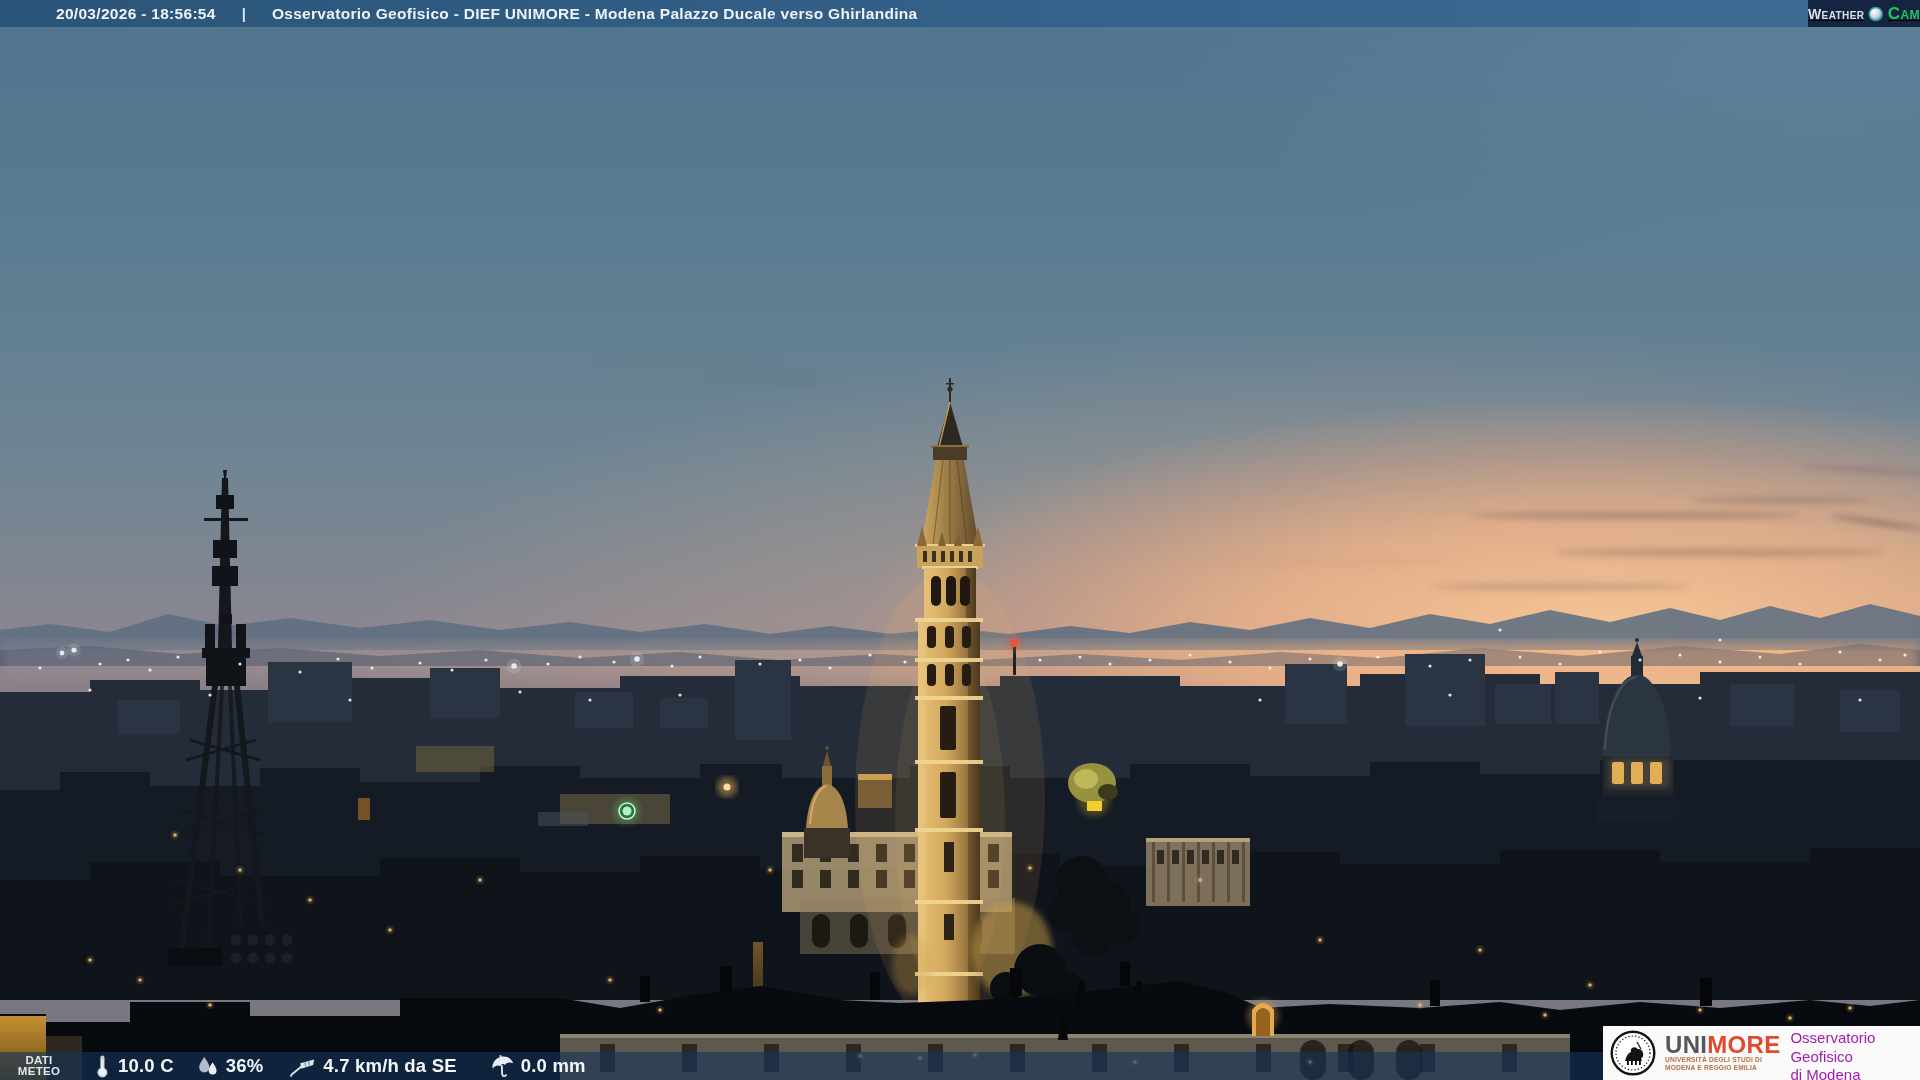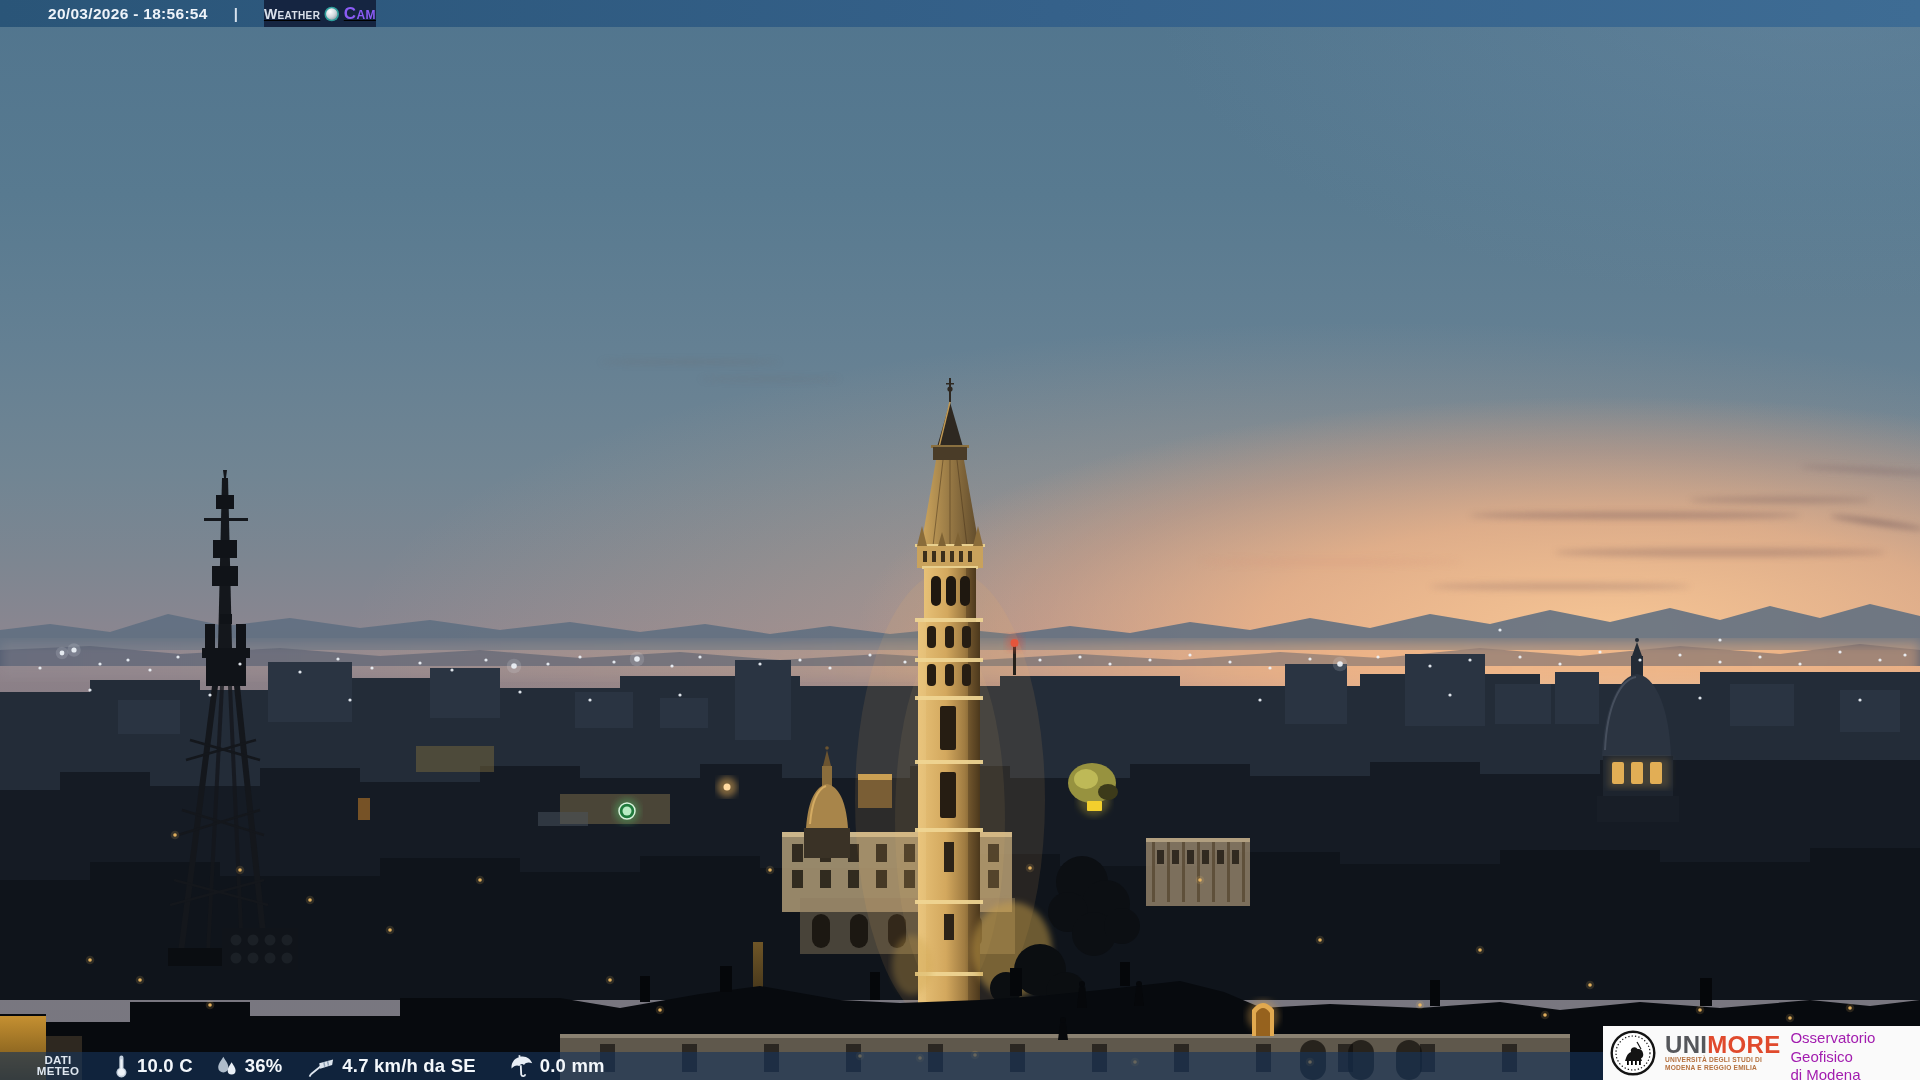--- a/index.html
+++ b/index.html
@@ -13,31 +13,31 @@
       radial-gradient(75% 42% at 72% 60%, rgba(235,178,140,.50) 0%, rgba(235,178,140,0) 72%),
       radial-gradient(50% 40% at 95% 0%, rgba(120,150,175,.30), rgba(120,150,175,0) 70%),
       linear-gradient(180deg,#51758e 0%,#587a90 18%,#648093 32%,#718593 44%,#7d8691 52%,#898690 58%,#8e8289 62%,#877d85 66%,#7f7880 70%,#777780 100%);}
   .cloud{position:absolute;border-radius:50%;filter:blur(3px);}
 
   
   .scene{position:absolute;inset:0;z-index:1;}
 
   
   .topbar{position:absolute;top:0;left:0;right:0;height:27px;display:flex;align-items:center;
-          background:linear-gradient(90deg,#2a5578 0%,#35618a 55%,#3e6c94 100%);z-index:5;}
+          background:linear-gradient(90deg,#2a5578 0%,#35618a 55%,#3e6c94 100%);z-index:5;padding-left:8px;}
   .topbar .dt{margin-left:48px;font-size:15.5px;font-weight:bold;color:#eef3f9;letter-spacing:.3px;white-space:nowrap;}
   .topbar .sep{margin:0 26px;color:#d7e2ee;font-size:15px;font-weight:bold;}
   .topbar .title{flex:1;font-size:15.5px;font-weight:bold;color:#eef3f9;letter-spacing:.3px;white-space:nowrap;overflow:hidden;}
   .wcbox{height:100%;width:112px;background:#152541;display:flex;align-items:center;justify-content:center;gap:4px;flex:none;text-decoration:underline;}
   .wc1{font-variant:small-caps;font-size:14px;color:#d9e0ea;font-weight:600;letter-spacing:.4px;}
-  .wc2{font-variant:small-caps;font-size:17px;color:#8b5cf6;font-weight:bold;letter-spacing:.4px;}
+  .wc2{font-variant:small-caps;font-size:17px;color:#22c55e;font-weight:bold;letter-spacing:.4px;}
 
   
   .bbar{position:absolute;left:0;right:0;bottom:0;height:28px;background:rgba(22,51,88,.62);
-        display:flex;align-items:center;z-index:5;padding-left:19px;}
+        display:flex;align-items:center;z-index:5;}
   .meteo{width:78px;text-align:center;font-size:11.5px;font-weight:bold;color:#dfe7f0;
          line-height:11.5px;letter-spacing:.3px;flex:none;}
   .wicon{flex:none;display:flex;align-items:center;}
   .wv{font-size:18.5px;font-weight:bold;color:#f3f7fb;letter-spacing:.2px;white-space:nowrap;}
   .m-th{margin-left:14px;} .v-th{margin-left:6px;}
   .m-hu{margin-left:22px;} .v-hu{margin-left:6px;}
   .m-wi{margin-left:26px;} .v-wi{margin-left:6px;}
   .m-ra{margin-left:32px;} .v-ra{margin-left:6px;}
 
   
@@ -511,20 +511,21 @@
         <circle cx="1545" cy="1015" r="4.32" fill="#f3bd63" opacity="0.14"></circle>
         <circle cx="1545" cy="1015" r="1.8" fill="#f3bd63" opacity="0.9"></circle>
         <circle cx="1310" cy="1062" r="4.32" fill="#f3bd63" opacity="0.14"></circle>
         <circle cx="1310" cy="1062" r="1.8" fill="#f3bd63" opacity="0.9"></circle>
       </g>
   </svg>
 
   <div class="topbar">
     <span class="dt">20/03/2026 - 18:56:54</span>
     <span class="sep">|</span>
+    <span class="title">Osservatorio Geofisico - DIEF UNIMORE - Modena Palazzo Ducale verso Ghirlandina</span>
     <div class="wcbox">
       <span class="wc1">Weather</span>
       <svg width="16" height="16" viewBox="0 0 18 18">
         <defs>
             <radialGradient id="gBall" cx=".35" cy=".3" r=".8">
           <stop offset="0" stop-color="#ffffff"></stop>
               <stop offset=".6" stop-color="#cfd6dc"></stop>
               <stop offset="1" stop-color="#8f9aa4"></stop>
         </radialGradient>
           </defs>

